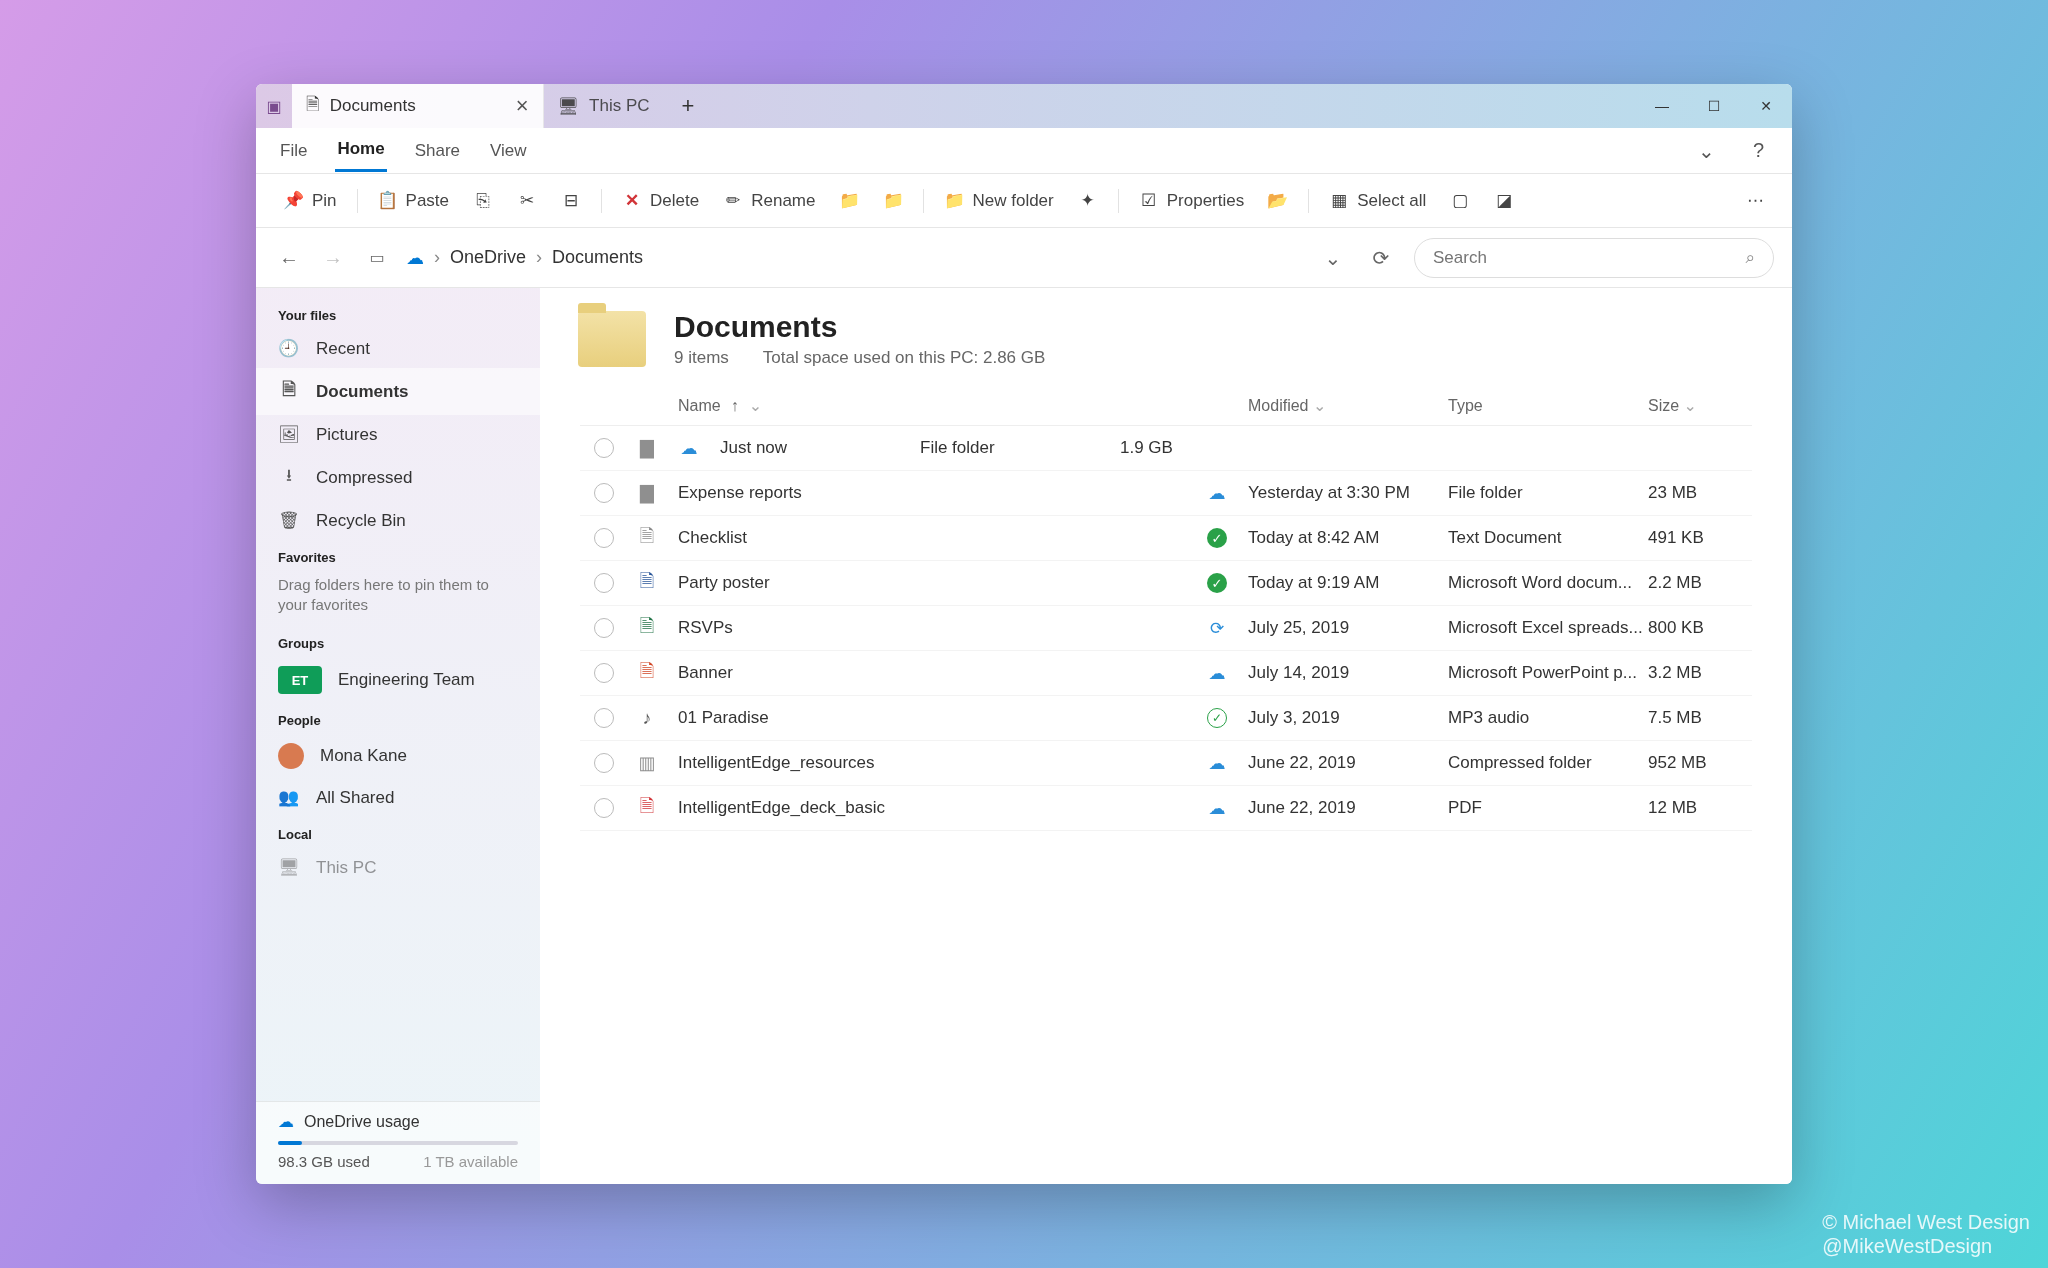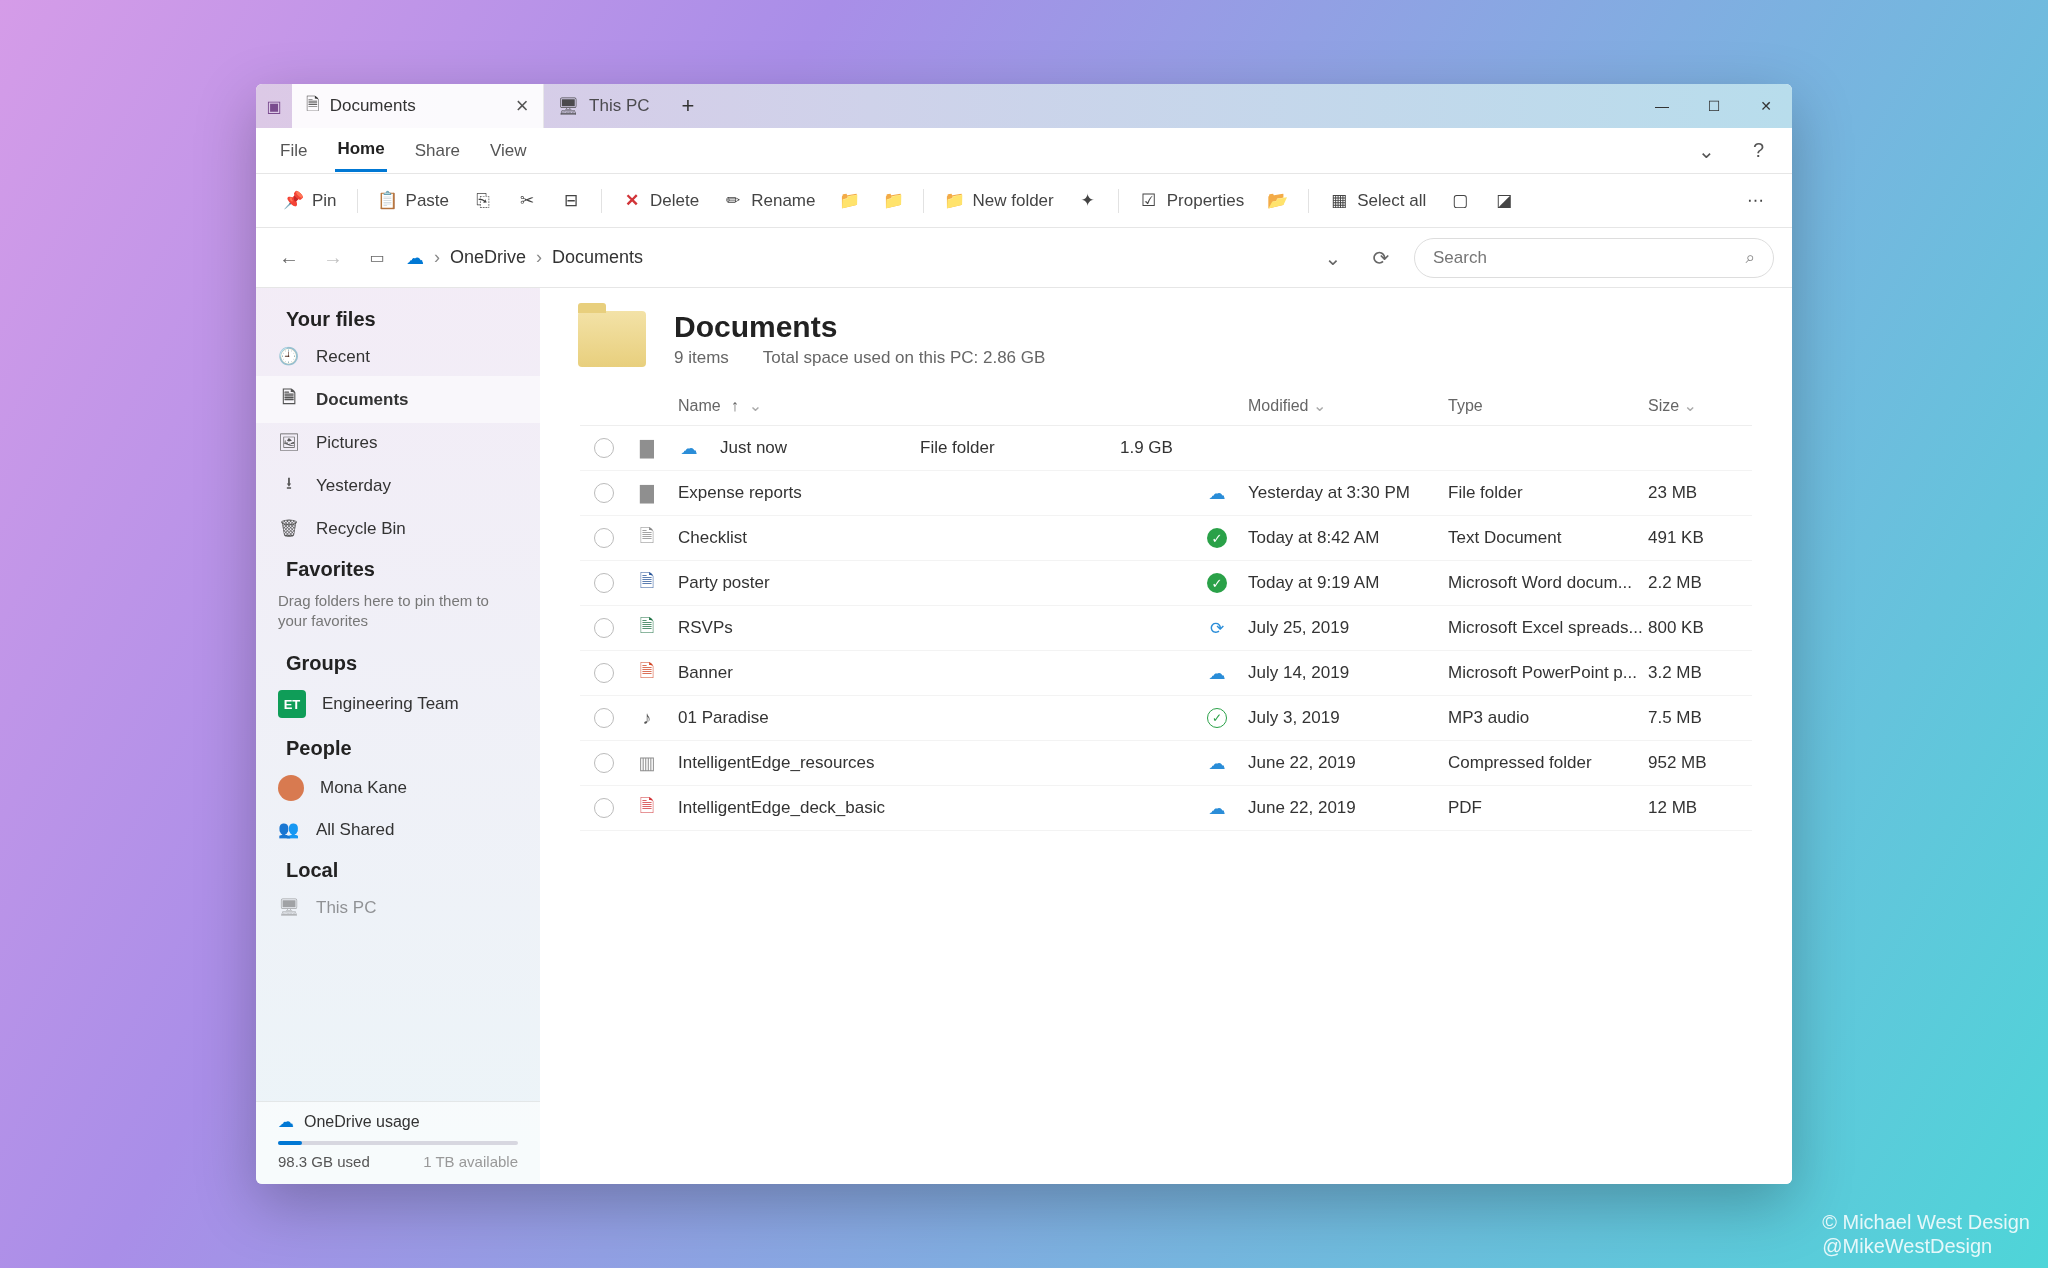--- a/index.html
+++ b/index.html
@@ -42,26 +42,26 @@
 .addr-ext { display:flex; gap:18px; padding:0 4px;}
 .search { width: 360px; height: 40px; border: 1px solid #ddd; border-radius: 20px; display: flex; align-items: center; padding: 0 18px; color: #888; font-size: 17px; }
 .search input { border: none; outline: none; flex: 1; font-size: 17px; background: transparent; }
 
 
 .body { flex: 1; display: flex; min-height: 0; }
 
 
 .sidebar { width: 284px; background: linear-gradient(180deg, rgba(220,201,230,0.35) 0%, rgba(200,225,235,0.35) 100%); display: flex; flex-direction: column; font-size: 17px; color: #333; position: relative; }
 .sb-inner { flex: 1; overflow: hidden; padding-top: 10px; }
-.sb-head { padding: 10px 30px 6px; font-weight: 600; color: #222; font-size: 20px;}
+.sb-head { padding: 10px 22px 6px; font-weight: 600; color: #222; font-size: 13px;}
 .sb-item { display: flex; align-items: center; gap: 16px; padding: 9px 22px; }
 .sb-item.active { background: rgba(255,255,255,0.55); font-weight: 600; border-radius: 0; }
 .sb-icon { width: 22px; text-align: center; color: #555; }
 .sb-hint { padding: 4px 22px 12px; color: #777; font-size: 15px; line-height: 1.3; }
-.sb-chip { width: 28px; height: 28px; border-radius: 4px; background: #0f9d58; color: #fff; font-size: 13px; font-weight: 600; display:flex; align-items:center; justify-content:center; }
+.sb-chip { width: 44px; height: 28px; border-radius: 4px; background: #0f9d58; color: #fff; font-size: 13px; font-weight: 600; display:flex; align-items:center; justify-content:center; }
 .sb-avatar { width: 26px; height: 26px; border-radius: 50%; background: #d87a50; }
 .sb-footer { border-top: 1px solid rgba(0,0,0,0.08); background: rgba(255,255,255,0.6); padding: 10px 22px 14px; }
 .sb-usage-title { display: flex; align-items: center; gap: 10px; font-size: 16px; color: #333; }
 .sb-bar { height: 4px; background: #d7d7e0; margin: 10px 0 8px; border-radius: 2px; position: relative; }
 .sb-bar-fill { height: 100%; width: 10%; background: #0078d4; border-radius: 2px; }
 .sb-usage-row { display: flex; justify-content: space-between; font-size: 15px; color: #555; }
 .sb-usage-row .avail { color: #999; }
 
 
 .main { flex: 1; display: flex; flex-direction: column; background: #fff; min-width: 0; }
@@ -223,21 +223,21 @@
         <div class="sb-item active">
             <span class="sb-icon">🗎</span>
             <span>Documents</span>
           </div>
         <div class="sb-item">
             <span class="sb-icon">🖼</span>
             <span>Pictures</span>
           </div>
         <div class="sb-item">
             <span class="sb-icon">⭳</span>
-            <span>Yesterday</span>
+            <span>Compressed</span>
           </div>
         <div class="sb-item">
             <span class="sb-icon">🗑</span>
             <span>Recycle Bin</span>
           </div>
 
         <div class="sb-head">Favorites</div>
         <div class="sb-hint">Drag folders here to pin them to your favorites</div>
 
         <div class="sb-head">Groups</div>

